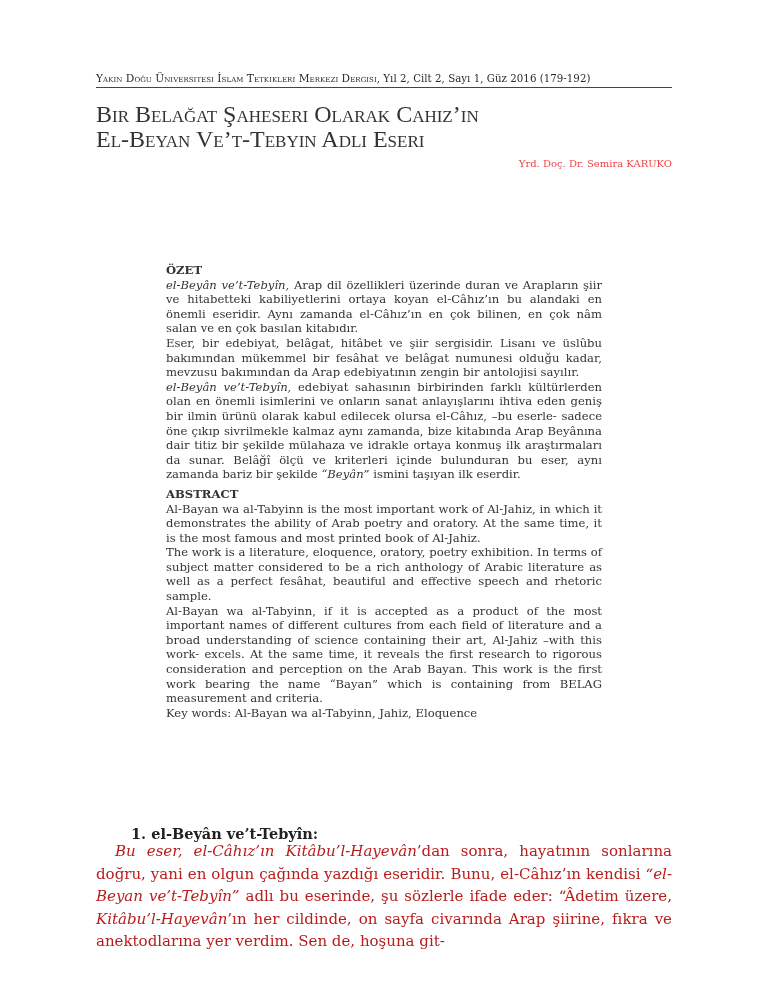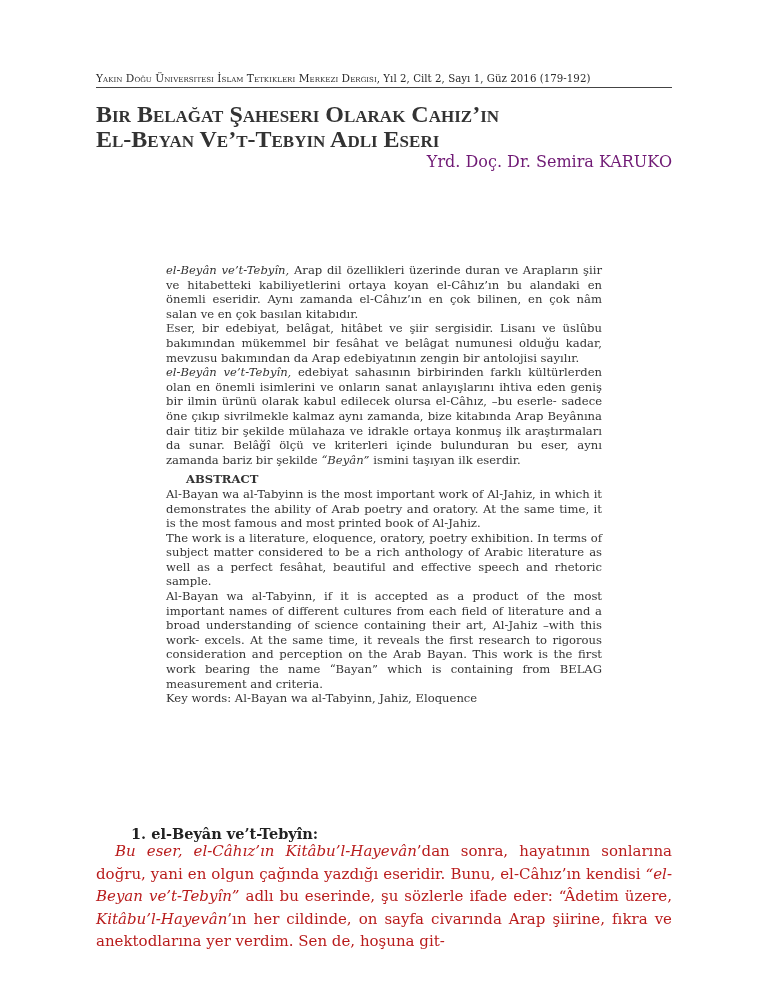--- a/index.html
+++ b/index.html
@@ -4,47 +4,48 @@
 <style>
   html, body { margin: 0; padding: 0; background: #ffffff; }
   body { width: 768px; height: 994px; position: relative; overflow: hidden;
          font-family: "DejaVu Serif", "Liberation Serif", serif; color: #2a2a2a; }
   .running-head { position: absolute; left: 96px; top: 72px; width: 576px;
          font-size: 10.2px; letter-spacing: 0.05px; white-space: nowrap;
          padding-bottom: 3px; border-bottom: 1px solid #444; }
   .running-head .sc { font-variant: small-caps; font-size: 10.6px; }
   .title { position: absolute; left: 96px; top: 102px; width: 600px;
          font-family: "Liberation Serif", "DejaVu Serif", serif;
-         font-variant: small-caps; font-size: 24px; line-height: 25px; color: #333; margin: 0; font-weight: bold; }
-  .author { position: absolute; right: 96px; top: 152px; font-size: 16px; color: #701a75; }
+         font-variant: small-caps; font-size: 24px; line-height: 25px; color: #333; margin: 0; font-weight: normal; }
+  .author { position: absolute; right: 96px; top: 158px; font-size: 10px; color: #ef4444; }
   .abstract { position: absolute; left: 166px; top: 263px; width: 436px;
          font-size: 11.6px; line-height: 14.6px; text-align: justify; color: #333; }
   .abstract p { margin: 0; }
   .abstract .head { font-weight: bold; font-size: 11.6px; }
-  .abstract .head.gap { margin-top: 5px; margin-left: 20px; }
+  .abstract .head.gap { margin-top: 5px; }
   .abstract i { font-style: italic; }
   .section-title { position: absolute; left: 115px; top: 809px; font-weight: bold; font-size: 14.5px; color: #222; margin: 16px; }
   .body-text { position: absolute; left: 96px; top: 840px; width: 576px;
          font-size: 15px; line-height: 22.5px; text-align: justify; color: #b91c1c; }
   .body-text p { margin: 0; text-indent: 19px; }
   .body-text i { font-style: italic; }
 </style>
 </head>
 <body>
 
 <div class="running-head"><span class="sc">Yakın Doğu Üniversitesi İslam Tetkikleri Merkezi Dergisi</span><span>, Yıl 2, Cilt 2, Sayı 1, Güz 2016 (179-192)</span></div>
 
 <h1 class="title">
   <span>Bir Belağat Şaheseri Olarak Cahız’ın</span><br>
   <span>El-Beyan Ve’t-Tebyin Adlı Eseri</span>
 </h1>
 
 <div class="author">Yrd. Doç. Dr. Semira KARUKO</div>
 
 <div class="abstract">
+  <p class="head">ÖZET</p>
   <p><i>el-Beyân ve’t-Tebyîn,</i><span> Arap dil özellikleri üzerinde duran ve Arapların şiir ve hitabetteki kabiliyetlerini ortaya koyan el-Câhız’ın bu alandaki en önemli eseridir. Aynı zamanda el-Câhız’ın en çok bilinen, en çok nâm salan ve en çok basılan kitabıdır.</span></p>
   <p>Eser, bir edebiyat, belâgat, hitâbet ve şiir sergisidir. Lisanı ve üslûbu bakımından mükemmel bir fesâhat ve belâgat numunesi olduğu kadar, mevzusu bakımından da Arap edebiyatının zengin bir antolojisi sayılır.</p>
   <p><i>el-Beyân ve’t-Tebyîn,</i><span> edebiyat sahasının birbirinden farklı kültürlerden olan en önemli isimlerini ve onların sanat anlayışlarını ihtiva eden geniş bir ilmin ürünü olarak kabul edilecek olursa el-Câhız, –bu eserle- sadece öne çıkıp sivrilmekle kalmaz aynı zamanda, bize kitabında Arap Beyânına dair titiz bir şekilde mülahaza ve idrakle ortaya konmuş ilk araştırmaları da sunar. Belâğî ölçü ve kriterleri içinde bulunduran bu eser, aynı zamanda bariz bir şekilde </span><i>“Beyân”</i><span> ismini taşıyan ilk eserdir.</span></p>
   <p class="head gap">ABSTRACT</p>
   <p>Al-Bayan wa al-Tabyinn is the most important work of Al-Jahiz, in which it demonstrates the ability of Arab poetry and oratory. At the same time, it is the most famous and most printed book of Al-Jahiz.</p>
   <p>The work is a literature, eloquence, oratory, poetry exhibition. In terms of subject matter considered to be a rich anthology of Arabic literature as well as a perfect fesâhat, beautiful and effective speech and rhetoric sample.</p>
   <p>Al-Bayan wa al-Tabyinn, if it is accepted as a product of the most important names of different cultures from each field of literature and a broad understanding of science containing their art, Al-Jahiz –with this work- excels. At the same time, it reveals the first research to rigorous consideration and perception on the Arab Bayan. This work is the first work bearing the name “Bayan” which is containing from BELAG measurement and criteria.</p>
   <p>Key words: Al-Bayan wa al-Tabyinn, Jahiz, Eloquence</p>
 </div>
 

